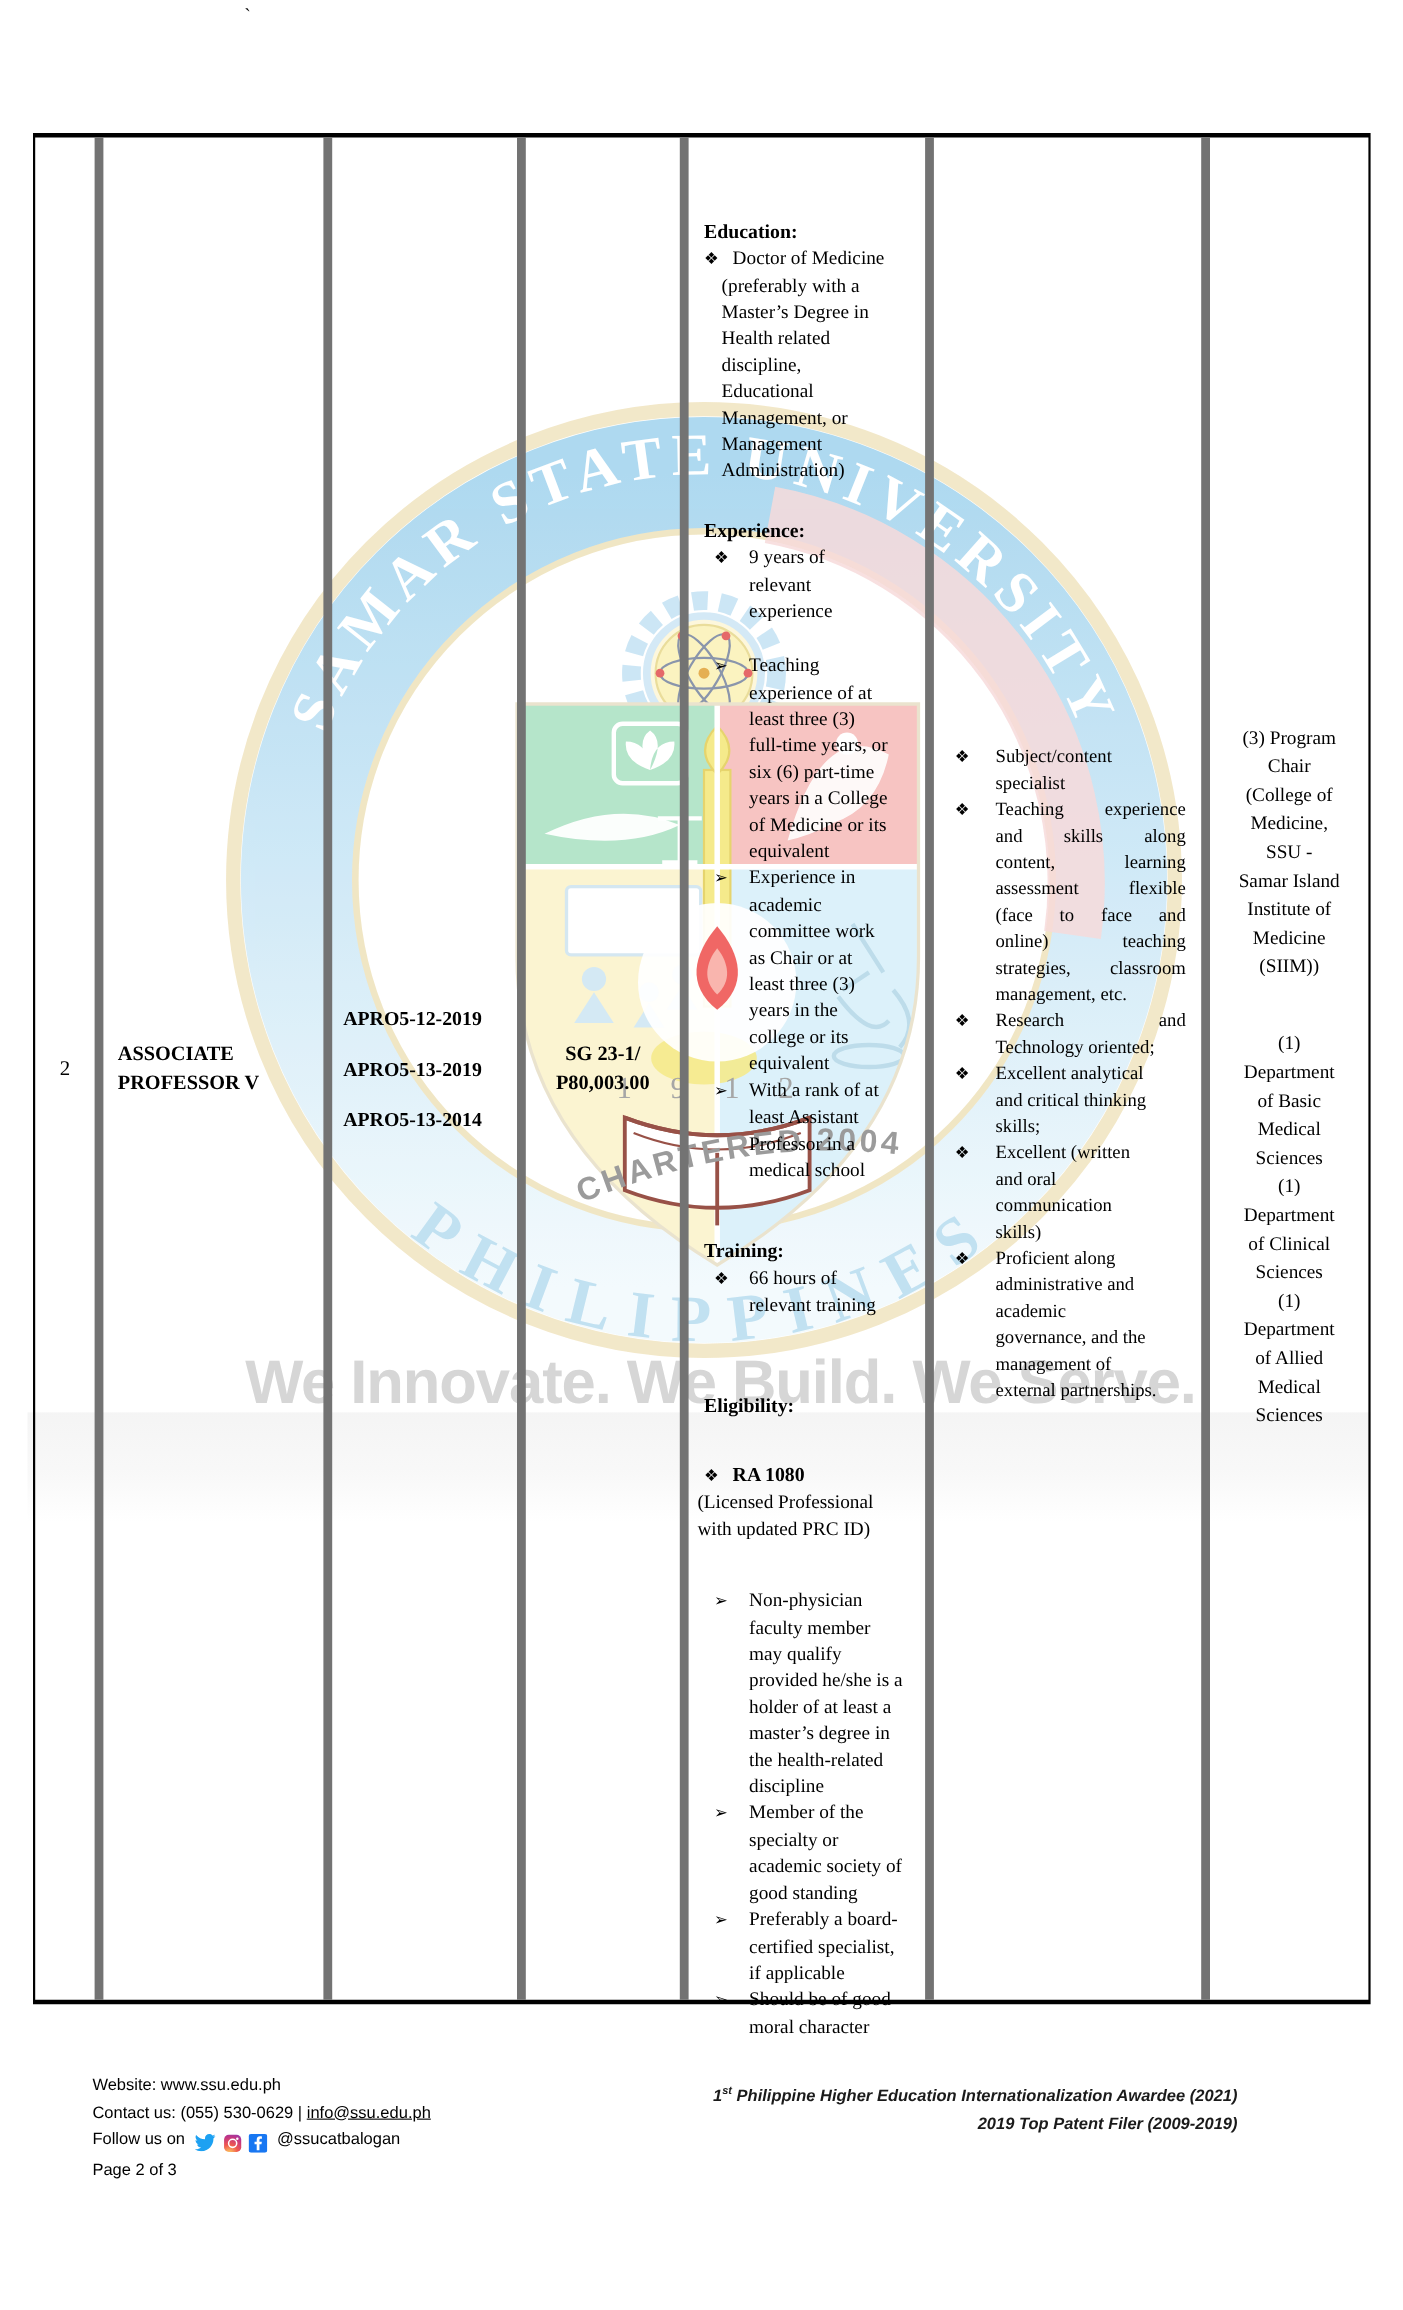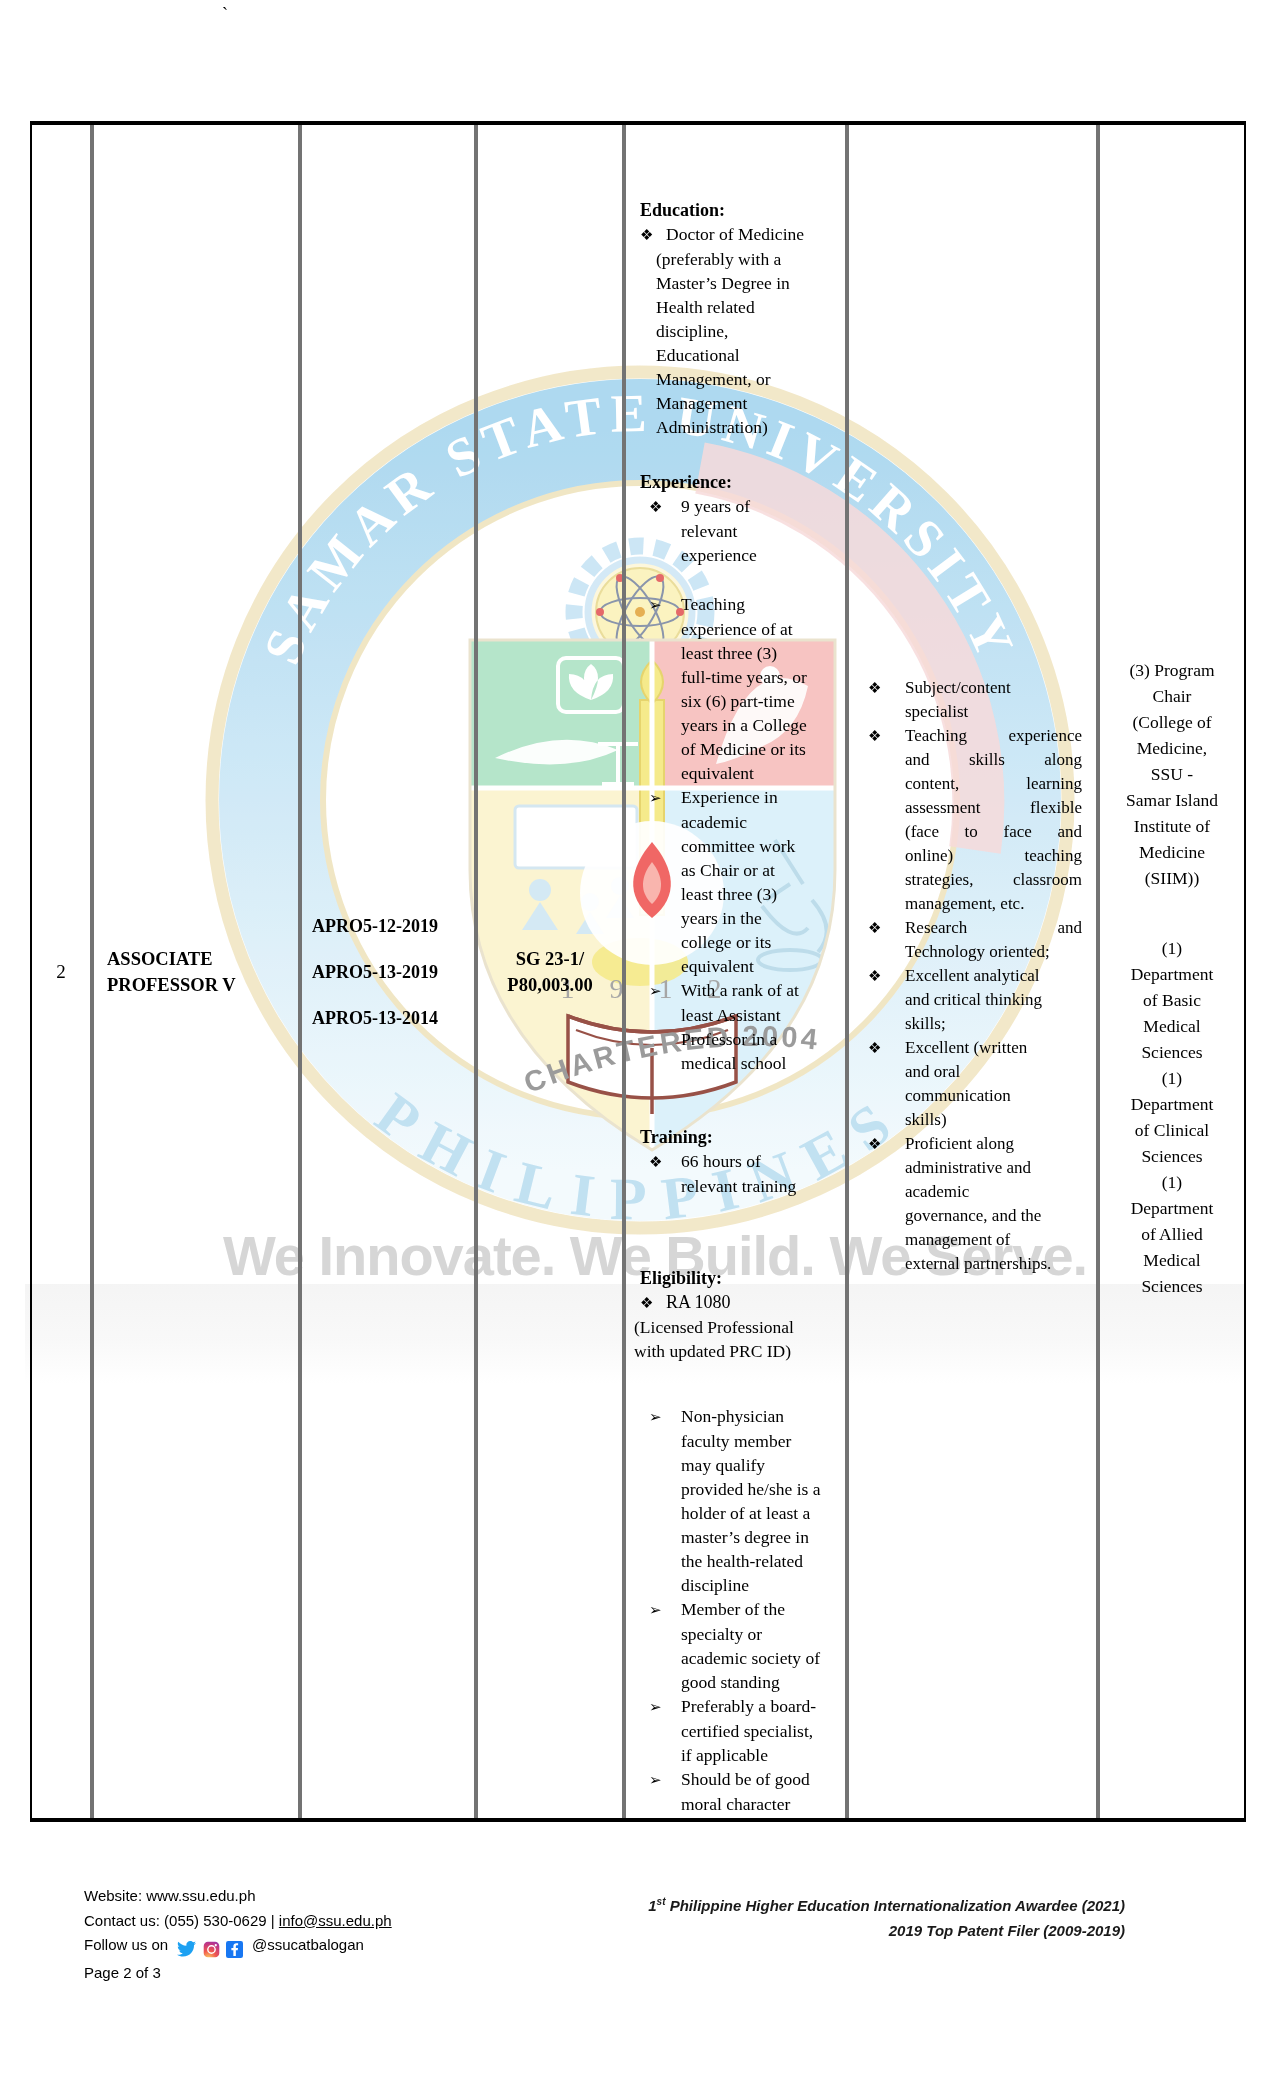--- a/index.html
+++ b/index.html
@@ -10,41 +10,41 @@
   .wm-band{position:absolute;left:25px;top:1284px;width:1221px;height:100px;
            background:linear-gradient(180deg,rgba(190,190,190,.16),rgba(190,190,190,.10) 55%,rgba(190,190,190,0));}
   .wm-slogan{position:absolute;left:185px;top:1223px;width:940px;text-align:center;
              font-family:"Liberation Sans",sans-serif;font-weight:bold;font-size:56px;
              letter-spacing:-1px;color:#d6d6d6;white-space:nowrap;}
   .seal{position:absolute;left:195px;top:355px;}
   
   .trow{position:absolute;left:30px;top:121px;width:1216px;height:1701px;box-sizing:border-box;
         border-top:4px solid #000;border-bottom:4px solid #000;
         border-left:2px solid #000;border-right:2px solid #000;z-index:2;}
-  .cell{position:absolute;top:0;height:100%;box-sizing:border-box;border-right:4px solid #737373;}
+  .cell{position:absolute;top:0;height:100%;box-sizing:border-box;border-right:8px solid #737373;}
   .c1{left:0;width:62px;display:flex;align-items:center;justify-content:center;
       font-size:19px;}
   .c2{left:62px;width:208px;display:flex;align-items:center;}
   .c2 .pos{padding-left:13px;font-weight:bold;font-size:18.5px;line-height:26px;white-space:pre-line;}
   .c3{left:270px;width:176px;display:flex;flex-direction:column;justify-content:center;}
   .inum{padding-left:10px;font-weight:bold;font-size:18px;line-height:24px;margin:11px 0;}
   .c4{left:446px;width:148px;display:flex;align-items:center;justify-content:center;}
   .c4 .sal{font-weight:bold;font-size:18.5px;line-height:26px;text-align:center;white-space:pre-line;}
   .c5{left:594px;width:223px;padding:73px 12px 0 14px;font-size:17.5px;line-height:24px;}
   .c6{left:817px;width:251px;padding:551px 14px 0 12px;font-size:17px;line-height:24px;}
   .c7{left:1068px;width:144px;padding:532px 3px 0 3px;text-align:center;
       font-size:17.5px;line-height:26px;border-right:none;}
   
   .qlabel{font-weight:bold;font-size:18px;}
   .qblock{white-space:pre-line;}
   .qitem.qa{padding-left:16px;text-indent:-16px;}
   .qitem.qa .bul{display:inline-block;width:26px;text-indent:0;}
   .qitem.qb{padding-left:41px;text-indent:-32px;}
   .qitem.qb .bul{display:inline-block;width:32px;text-indent:0;}
-  .qbold{font-weight:normal;font-size:18px;}
+  .qbold{font-weight:bold;font-size:18px;margin-top:38px;}
   .qpara{margin-left:-6px;white-space:pre-line;}
   .bul{font-family:"DejaVu Sans",sans-serif;font-size:15px;}
   
   .citem{padding-left:44px;}
   .citem .cfirst{text-indent:-37px;}
   .citem .bul{display:inline-block;width:37px;text-indent:0;}
   .citem .pre{white-space:pre-line;}
   .cline{text-align:justify;}
   .cline.jl{text-align-last:justify;}
   

